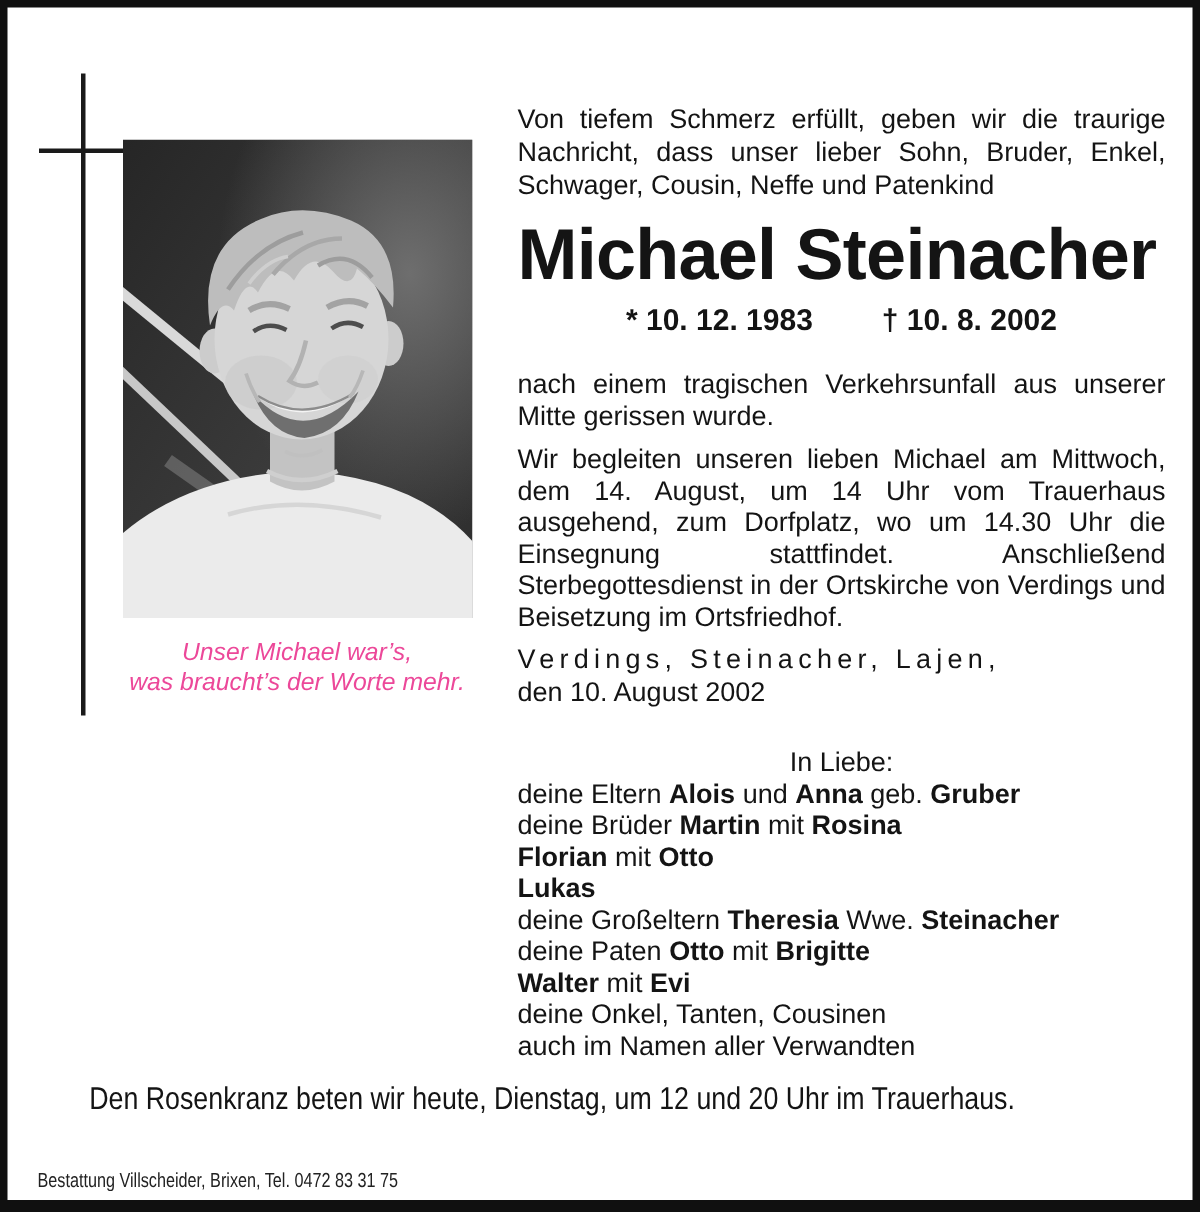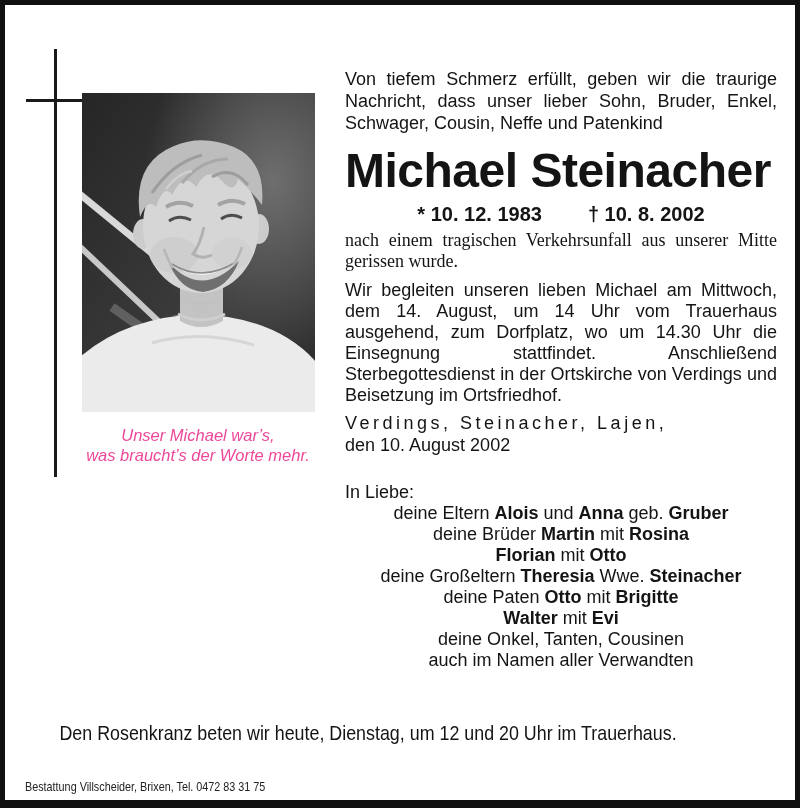--- a/index.html
+++ b/index.html
@@ -34,26 +34,26 @@
   .intro { margin: 0; font-size: 18px; line-height: 22px; text-align: justify; }
   .name {
     margin: 15px 0 0 0; font-size: 48px; line-height: 44px; font-weight: bold;
     letter-spacing: -0.5px; white-space: nowrap;
   }
   .dates {
     margin-top: 10px; display: flex; justify-content: center; gap: 46px;
     font-size: 20px; font-weight: bold;
   }
   .para { margin: 0; font-size: 18px; line-height: 21px; text-align: justify; }
-  .p1 { margin-top: 4px; font-family: Liberation Serif, serif; }
+  .p1 { margin-top: 20px; }
   .p2 { margin-top: 8px; }
   .place { margin-top: 6px; font-size: 18px; line-height: 22px; letter-spacing: 3.5px; }
   .dateline { font-size: 18px; line-height: 22px; }
-  .salutation { margin-top: 26px; font-size: 18px; line-height: 21px; }
-  .family { margin-top: 0; font-size: 18px; line-height: 21px; text-align: center; }
+  .salutation { margin-top: 26px; font-size: 18px; line-height: 21px; text-align: center; }
+  .family { margin-top: 0; font-size: 18px; line-height: 21px; }
   .fam-line { white-space: nowrap; }
   .fam-line .b { font-weight: bold; }
 
   
   .rosary-wrap { position: absolute; left: 0; right: 0; top: 716px; display: flex; }
   .rosary {
     font-size: 21px; white-space: nowrap;
     transform: scaleX(0.85); transform-origin: center center;
   }
   .funeral {
@@ -142,20 +142,21 @@
     </div>
     <p class="para p1">nach einem tragischen Verkehrsunfall aus unserer Mitte gerissen wurde.</p>
     <p class="para p2">Wir begleiten unseren lieben Michael am Mittwoch, dem 14. August, um 14 Uhr vom Trauerhaus ausgehend, zum Dorfplatz, wo um 14.30 Uhr die Einsegnung stattfindet. Anschließend Sterbegottesdienst in der Ortskirche von Verdings und Beisetzung im Ortsfriedhof.</p>
     <div class="place">Verdings, Steinacher, Lajen,</div>
     <div class="dateline">den 10. August 2002</div>
     <div class="salutation">In Liebe:</div>
     <div class="family">
         <div class="fam-line"><span>deine Eltern </span><span class="b">Alois</span><span> und </span><span class="b">Anna</span><span> geb. </span><span class="b">Gruber</span></div>
         <div class="fam-line"><span>deine Brüder </span><span class="b">Martin</span><span> mit </span><span class="b">Rosina</span></div>
         <div class="fam-line"><span class="b">Florian</span><span> mit </span><span class="b">Otto</span></div>
+        <div class="fam-line"><span class="b">Lukas</span></div>
         <div class="fam-line"><span>deine Großeltern </span><span class="b">Theresia</span><span> Wwe. </span><span class="b">Steinacher</span></div>
         <div class="fam-line"><span>deine Paten </span><span class="b">Otto</span><span> mit </span><span class="b">Brigitte</span></div>
         <div class="fam-line"><span class="b">Walter</span><span> mit </span><span class="b">Evi</span></div>
         <div class="fam-line"><span>deine Onkel, Tanten, Cousinen</span></div>
         <div class="fam-line"><span>auch im Namen aller Verwandten</span></div>
       </div>
   </div>
 
   <div class="rosary-wrap">
     <div class="rosary">Den Rosenkranz beten wir heute, Dienstag, um 12 und 20 Uhr im Trauerhaus.</div>

